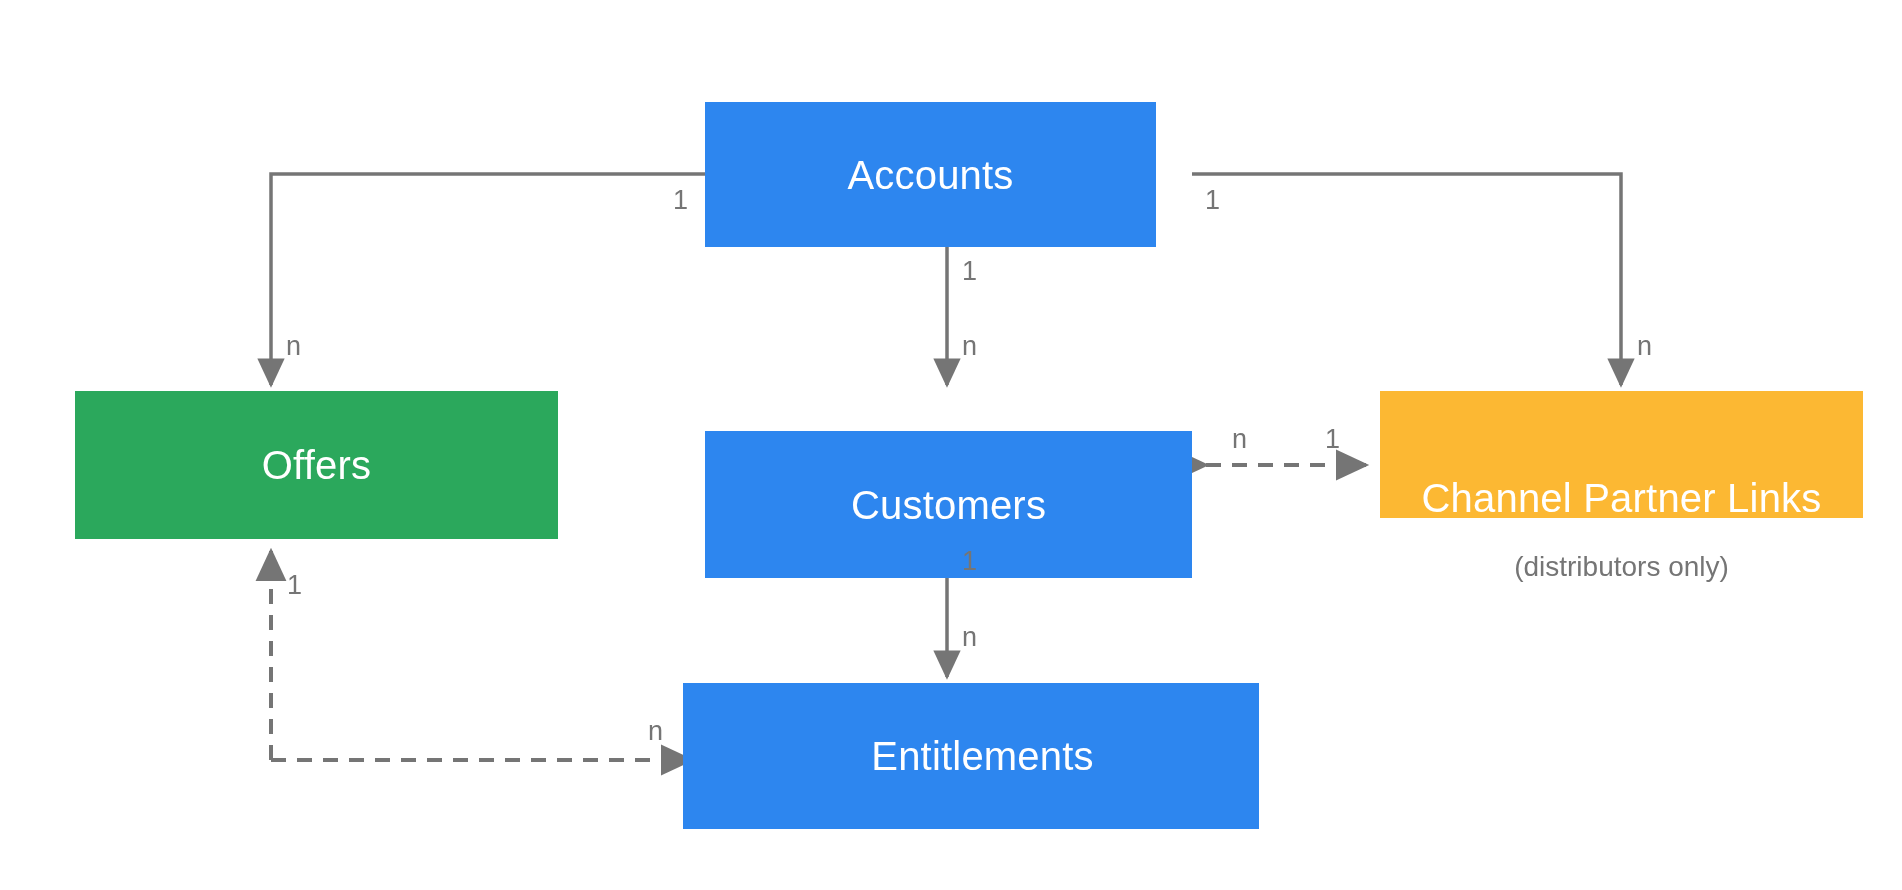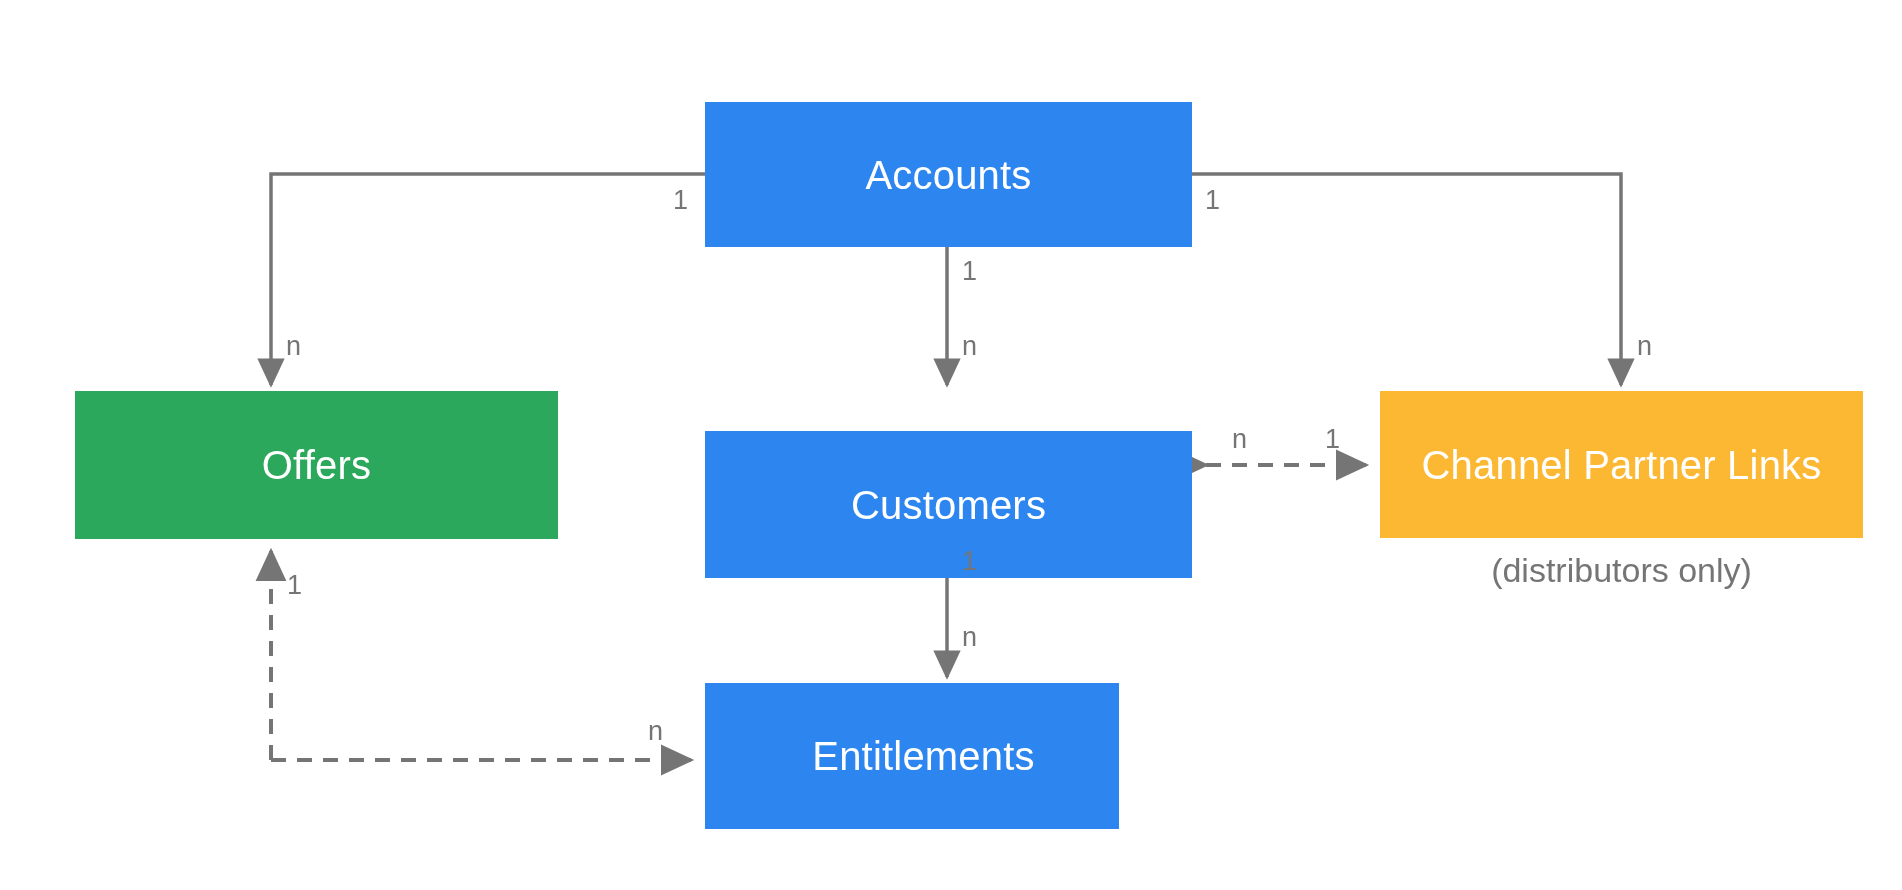--- a/index.html
+++ b/index.html
@@ -30,30 +30,30 @@
     display: flex;
     align-items: center;
     justify-content: center;
     color: #ffffff;
     font-size: 40px;
     font-weight: 400;
     letter-spacing: 0.2px;
     line-height: 1;
     box-sizing: border-box;
   }
-  .node-accounts  { left: 705px;  top: 102px; width: 487px; height: 145px; background: #2d86ef; }
+  .node-accounts  { left: 705px;  top: 102px; width: 451px; height: 145px; background: #2d86ef; }
   .node-offers    { left: 31px;   top: 391px; width: 483px; height: 148px; background: #2ba85c; margin-left: 44px; }
   .node-customers { left: 705px;  top: 391px; width: 487px; height: 147px; background: #2d86ef; margin-top: 40px; }
-  .node-cpl       { left: 1380px; top: 391px; width: 483px; height: 147px; background: #fcb833; }
-  .node-entitlements { left: 705px; top: 683px; width: 414px; height: 146px; background: #2d86ef; padding-left: 23px; }
+  .node-cpl       { left: 1380px; top: 391px; width: 483px; height: 127px; background: #fcb833; align-items: flex-end; }
+  .node-entitlements { left: 683px; top: 683px; width: 576px; height: 146px; background: #2d86ef; padding-left: 23px; }
 
   .caption {
     position: absolute;
     color: #757575;
-    font-size: 34px;
+    font-size: 28px;
     text-align: center;
     line-height: 1;
     white-space: nowrap;
   }
   .caption-cpl { left: 1380px; top: 553px; width: 483px; }
 
   .edge-label {
     position: absolute;
     color: #757575;
     font-size: 27px;

